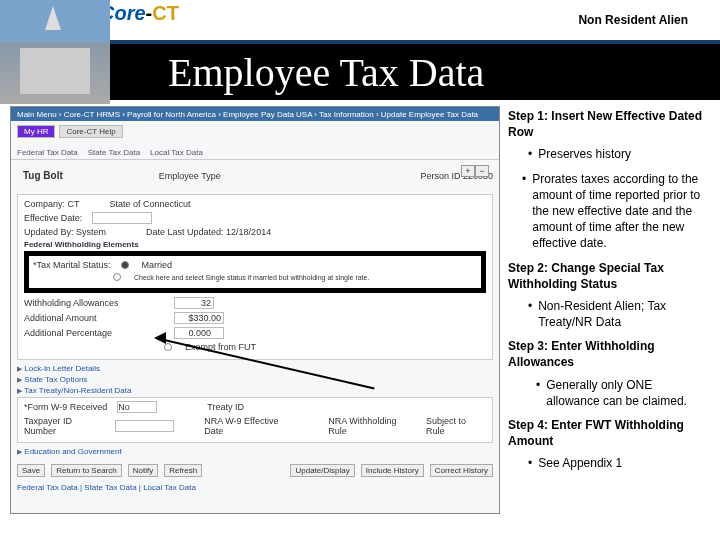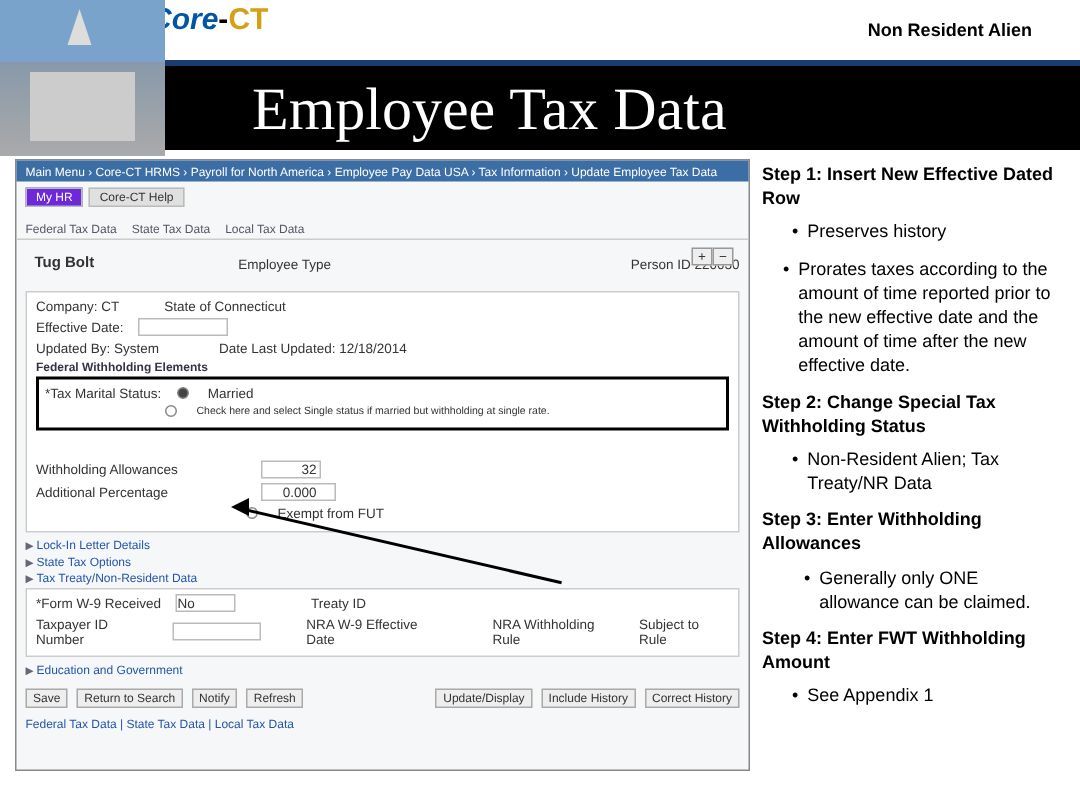--- a/index.html
+++ b/index.html
@@ -93,34 +93,38 @@
             </div>
           <div class="ss-row">
               <span>Effective Date:</span>
               <span class="ss-input" style="width:60px;"></span>
             </div>
           <div class="ss-row">
               <span>Updated By: System</span>
               <span style="margin-left:30px;">Date Last Updated: 12/18/2014</span>
             </div>
           <div class="ss-sub">Federal Withholding Elements</div>
-          <div style="border:2px solid #000000; padding:4px; margin-bottom:20px;text-align:center;">
+          <div style="border:5px solid #000000; padding:4px; margin-bottom:4px;text-align:center;">
             <div class="ss-row">
                 <span>*Tax Marital Status:</span> 
                 <span class="ss-radio sel"></span>
                 <span>Married</span>
               </div>
             <div class="ss-row" style="margin-left:80px;">
                 <span class="ss-radio"></span>
                 <span style="font-size:7px;">Check here and select Single status if married but withholding at single rate.</span>
               </div>
           </div>
           <div class="ss-row">
               <span style="width:140px;">Withholding Allowances</span>
               <span class="ss-input" style="width:40px; text-align:right; padding-right:2px;">32</span>
+            </div>
+          <div class="ss-row">
+              <span style="width:140px;">Additional Amount</span>
+              <span class="ss-input" style="width:50px; text-align:right; padding-right:2px;">$330.00</span>
             </div>
           <div class="ss-row">
               <span style="width:140px;">Additional Percentage</span>
               <span class="ss-input" style="width:50px; text-align:right; padding-right:12px;">0.000</span>
             </div>
           <div class="ss-row" style="margin-left:140px;">
               <span class="ss-radio"></span>
               <span>Exempt from FUT</span>
             </div>
         </div>

